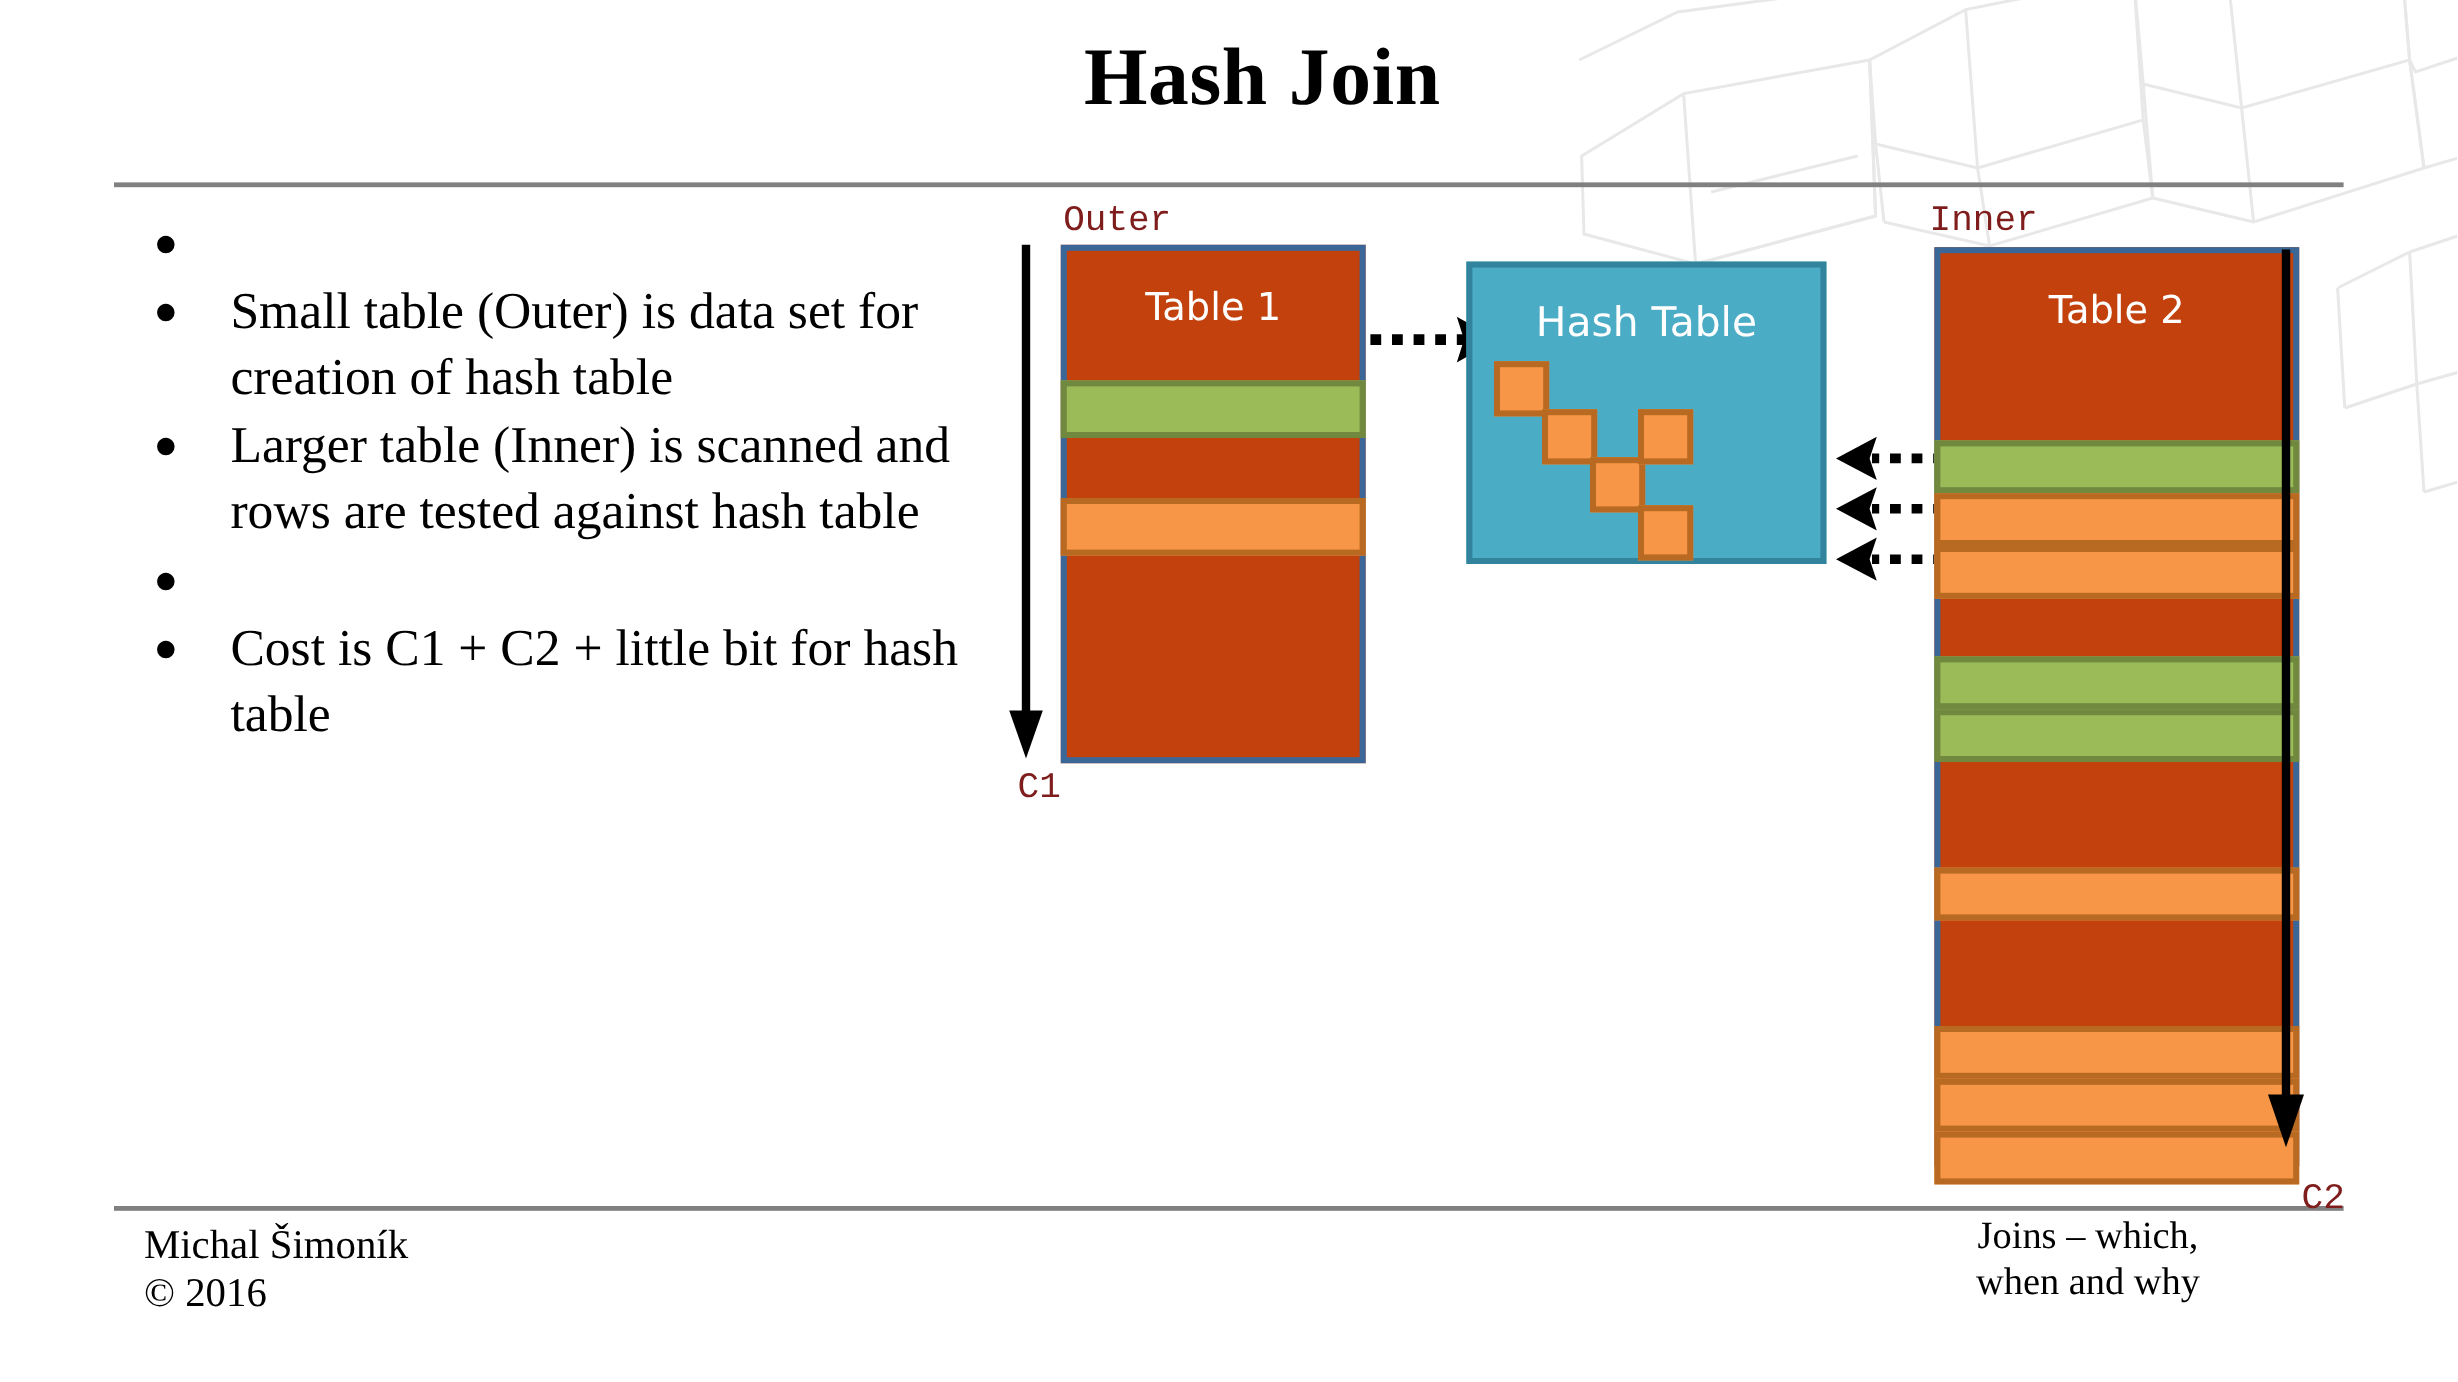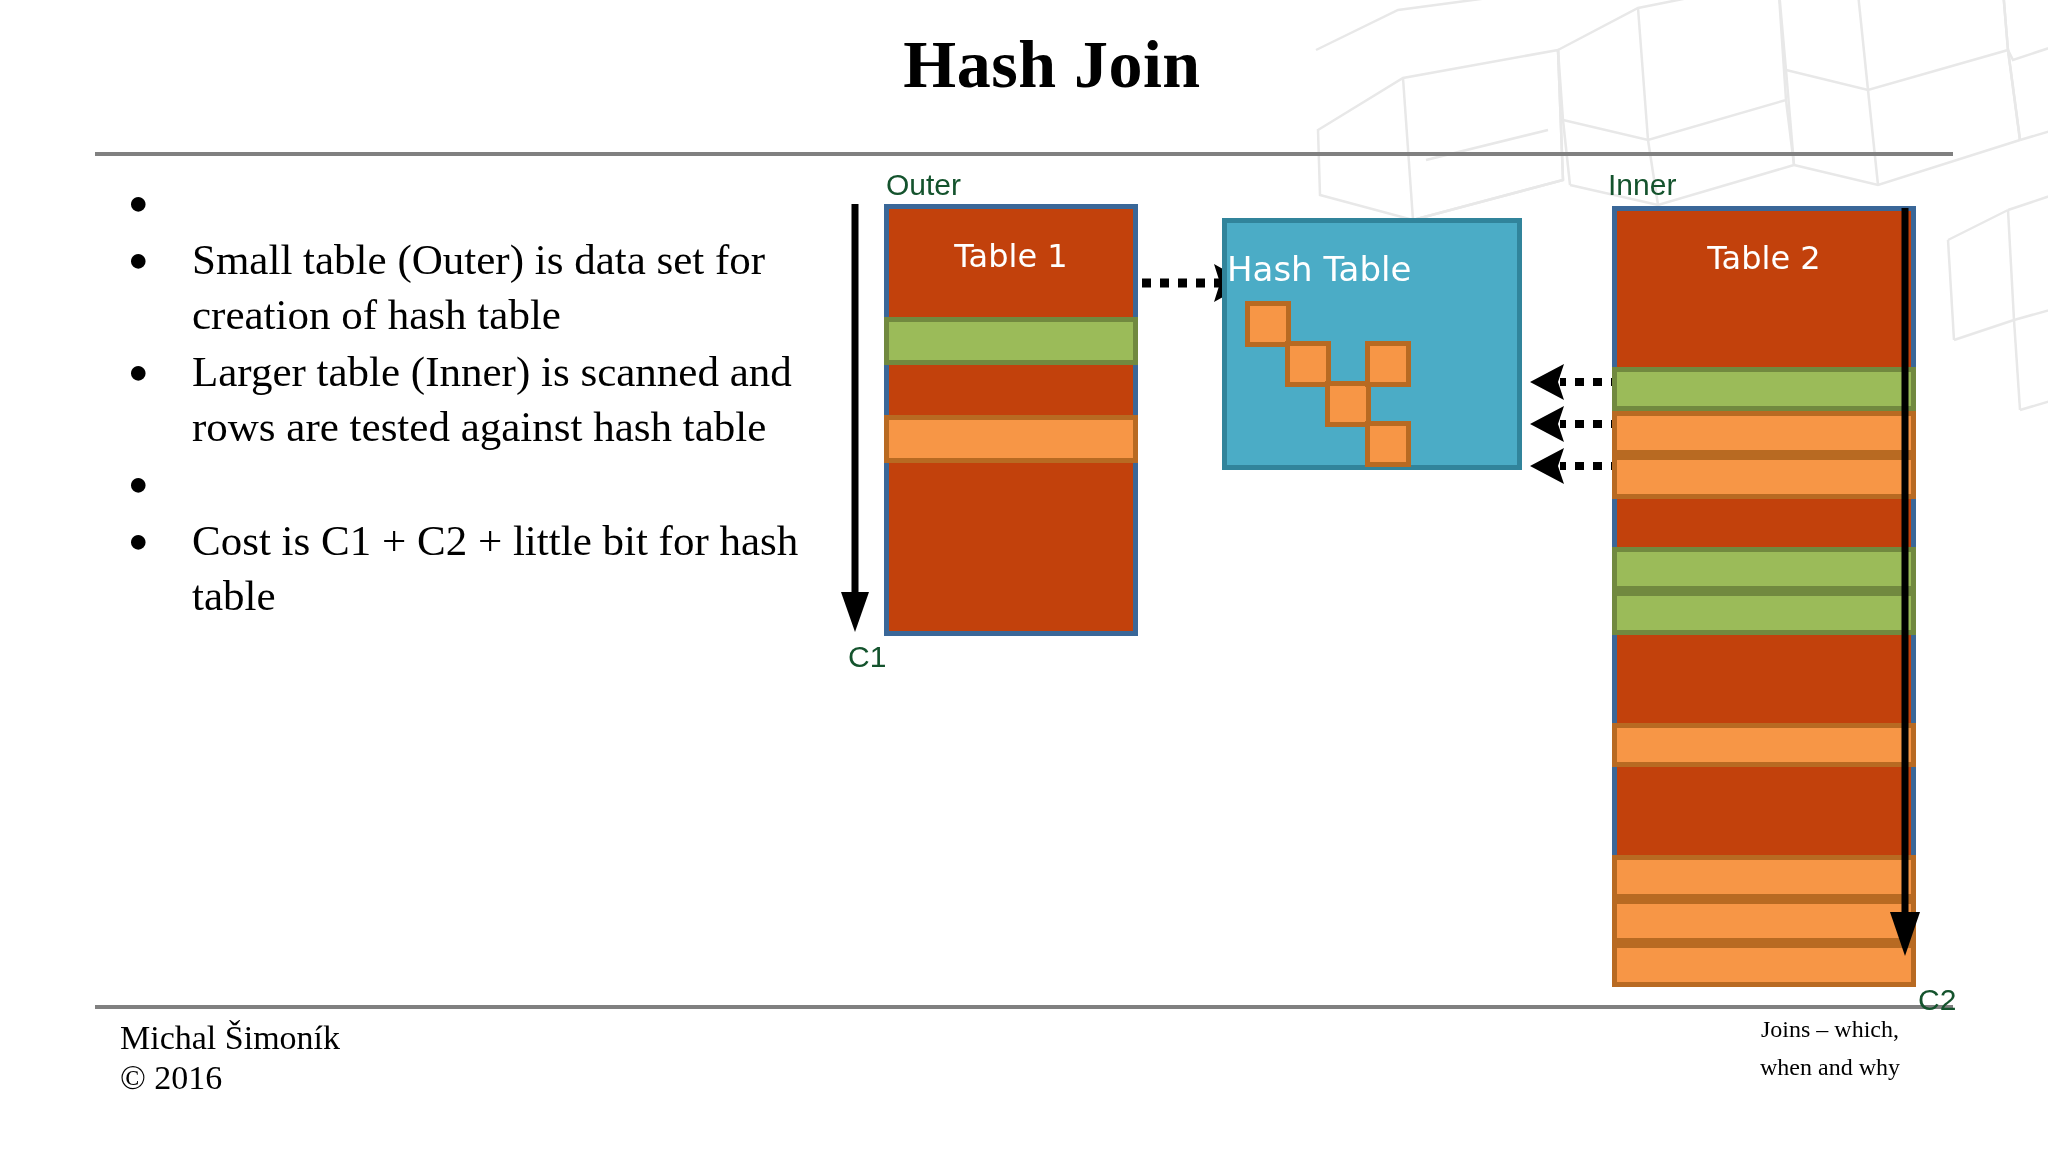--- a/index.html
+++ b/index.html
@@ -79,23 +79,23 @@
     font-size: 43px;
     line-height: 55px;
     color: #000000;
   }
 
   
   #diagram { position: absolute; left: 0; top: 0; width: 2048px; height: 1152px; }
 
   .cap-label {
     position: absolute;
-    font-family: Liberation Sans, sans-serif;
+    font-family: Liberation Mono, monospace;
     font-size: 30px;
-    color: #14532d;
+    color: #7f1d1d;
     white-space: nowrap;
   }
 
   .tbl {
     position: absolute;
     box-sizing: border-box;
     border: 5px solid #3A6798;
     background: #c2410c;
   }
   .tbl-title {
@@ -117,20 +117,21 @@
 
   #hash-box {
     position: absolute;
     box-sizing: border-box;
     background: #4BACC6;
     border: 5px solid #31849B;
   }
   #hash-title {
     position: absolute;
     left: 0; right: 0;
+    text-align: center;
     font-family: "DejaVu Sans", "Liberation Sans", sans-serif;
     color: #ffffff;
     font-size: 34px;
     white-space: nowrap;
   }
   .hash-cell {
     position: absolute;
     box-sizing: border-box;
     background: #F79646;
     border: 5px solid #B86A22;
@@ -141,26 +142,26 @@
     position: absolute;
     left: 120px;
     top: 1018px;
     font-family: Liberation Serif, serif;
     font-size: 34px;
     line-height: 40px;
     color: #000000;
   }
   #footer-right {
     position: absolute;
-    left: 1700px;
+    left: 1610px;
     top: 1010px;
     width: 260px;
     text-align: center;
     font-family: "Liberation Serif", "DejaVu Serif", serif;
-    font-size: 24px;
+    font-size: 32px;
     line-height: 38px;
     color: #000000;
   }
 </style>
 </head>
 <body>
 
 <div id="slide">
 
   <svg id="cube-watermark" viewBox="0 0 780 560" fill="none" stroke="#E8E8E8" stroke-width="2.5">

